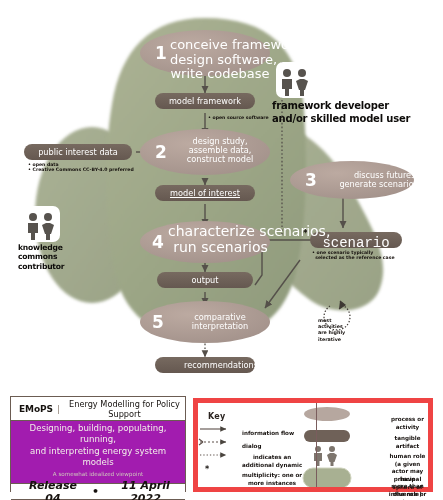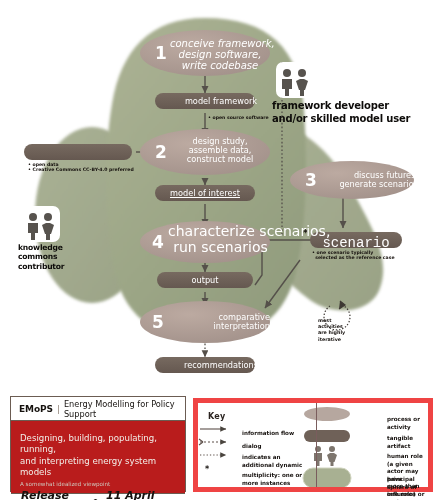--- a/index.html
+++ b/index.html
@@ -12,27 +12,27 @@
   svg#diagram{position:absolute;left:0;top:0;width:443px;height:500px;display:block;}
 
   
   .txt{position:absolute;white-space:pre;line-height:1.12;}
   .on-shape{color:#ffffff;text-align:center;}
   .num{color:#ffffff;font-weight:700;}
   .note{color:#17120f;font-weight:700;}
   .role{color:#0e0c0a;font-weight:700;letter-spacing:-0.2px;}
 
   
-  .panel{position:absolute;box-sizing:border-box;}
+  .panel{position:absolute;box-sizing:border-box;text-align:center;}
   #emops-panel{left:10px;top:396px;width:176px;height:96px;border:1px solid #6b5c52;background:#ffffff;}
   #emops-title{height:23px;display:flex;align-items:center;padding-left:8px;background:#ffffff;border-bottom:1px solid #6b5c52;}
   #emops-title .brand{font-weight:700;font-size:9px;color:#16120f;letter-spacing:-.1px;}
   #emops-title .bar{color:#8f8278;margin:0 4px;font-size:9px;}
   #emops-title .sub{font-size:8.2px;color:#16120f;}
-  #emops-body{background:#b91c1c;padding:12px 9px 6px 9px;}
+  #emops-body{background:#a21caf;padding:2px 9px 6px 9px;}
   #emops-body .line{color:#f2efe9;font-size:8.6px;line-height:1.32;}
   #emops-body .small{color:#cfc7bd;font-size:5.6px;margin-top:3px;}
   #emops-rel{border-top:1px solid #6b5c52;border-bottom:1px solid #6b5c52;background:#fff;height:15px;display:flex;align-items:center;padding-left:10px;gap:7px;}
   #emops-rel span{font-size:11px;color:#16120f;font-weight:600;font-style:italic;}
 
   #key-panel{left:193px;top:398px;width:240px;height:94px;border:5px solid #ef4444;background:transparent;display:flex;}
   #key-left{width:118px;border-right:1px solid #7a5d5d;position:relative;}
   #key-right{flex:1;position:relative;}
   .key-word{position:absolute;font-size:5.6px;font-weight:700;color:#17120f;line-height:1.35;}
   #key-title{position:absolute;left:10px;top:9px;font-size:8px;font-weight:700;color:#2b2420;letter-spacing:.2px;}
@@ -179,45 +179,46 @@
         <circle cx="318" cy="449" r="3"></circle>
         <path d="M314,453 h8 v8 h-2.5 v5 h-3 v-5 h-2.5 z"></path>
         <circle cx="332" cy="449" r="3"></circle>
         <path d="M327,455 l3,-2 h4 l3,2 l-2.5,7 h-1 v4 h-3 v-4 h-1 z"></path>
       </g>
       <rect x="303" y="468" width="48" height="20" rx="10" fill="#a8b092" stroke="#cfd3be" stroke-width="1"></rect>
     </g>
   </svg>
 
   <div class="txt num" style="left:155px;top:44px;font-size:17px;">1</div>
-  <div class="txt on-shape" style="left:170px;top:38px;width:100px;font-size:10px;font-style:italic;">conceive framework,
+  <div class="txt on-shape" style="left:170px;top:38px;width:100px;font-size:13px;">conceive framework,
 design software,
 write codebase</div>
 
   <div class="txt num" style="left:155px;top:143px;font-size:17px;">2</div>
   <div class="txt on-shape" style="left:170px;top:137px;width:100px;font-size:8.2px;">design study,
 assemble data,
 construct model</div>
 
   <div class="txt num" style="left:305px;top:171px;font-size:17px;">3</div>
   <div class="txt on-shape" style="left:322px;top:171px;width:96px;font-size:8.2px;text-align:right;">discuss futures,
 generate scenarios</div>
 
   <div class="txt num" style="left:152px;top:233px;font-size:17px;">4</div>
   <div class="txt on-shape" style="left:168px;top:224px;width:105px;font-size:14px;">characterize scenarios,
 run scenarios</div>
 
   <div class="txt num" style="left:152px;top:313px;font-size:17px;">5</div>
-  <div class="txt on-shape" style="left:170px;top:313px;width:100px;font-size:8.2px;text-align:right;">comparative
+  <div class="txt on-shape" style="left:170px;top:313px;width:100px;font-size:8.2px;">comparative
 interpretation</div>
 
-  <div class="txt on-shape" style="left:155px;top:97px;width:100px;font-size:8.2px;padding-left:16px;">model framework</div>
+  <div class="txt on-shape" style="left:155px;top:97px;width:100px;font-size:8.2px;">model framework</div>
   <div class="txt on-shape" style="left:155px;top:189px;width:100px;font-size:8.2px;text-decoration:underline;">model of interest</div>
   <div class="txt on-shape" style="left:157px;top:276px;width:96px;font-size:8.2px;">output</div>
   <div class="txt on-shape" style="left:155px;top:361px;width:100px;font-size:8.2px;padding-left:16px;">recommendations</div>
+  <div class="txt on-shape" style="left:24px;top:148px;width:108px;font-size:8.2px;">public interest data</div>
   <div class="txt on-shape" style="left:310px;top:236px;width:92px;font-size:14px;font-family:Liberation Mono, monospace;">scenario</div>
 
   <div class="txt note" style="left:208px;top:115px;font-size:4.6px;">• open source software</div>
   <div class="txt note" style="left:28px;top:162px;font-size:4.6px;">• open data
 • Creative Commons CC-BY-4.0 preferred</div>
   <div class="txt note" style="left:312px;top:250px;font-size:4.6px;">• one scenario typically
   selected as the reference case</div>
   <div class="txt note" style="left:318px;top:318px;font-size:4.8px;line-height:1.3;">most
 activities
 are highly

